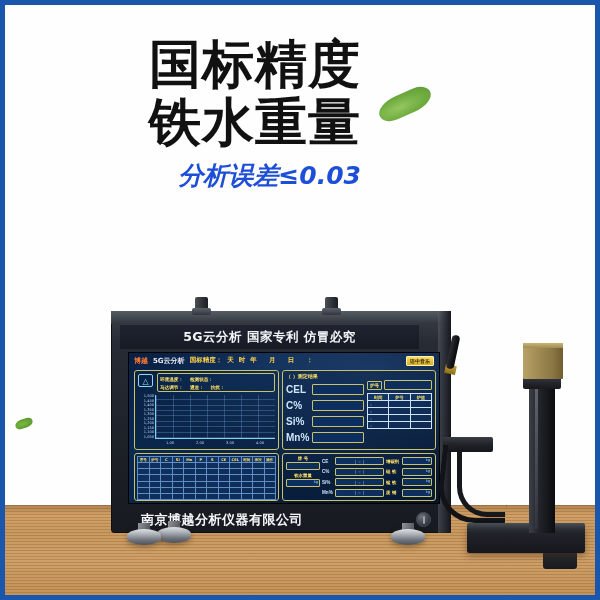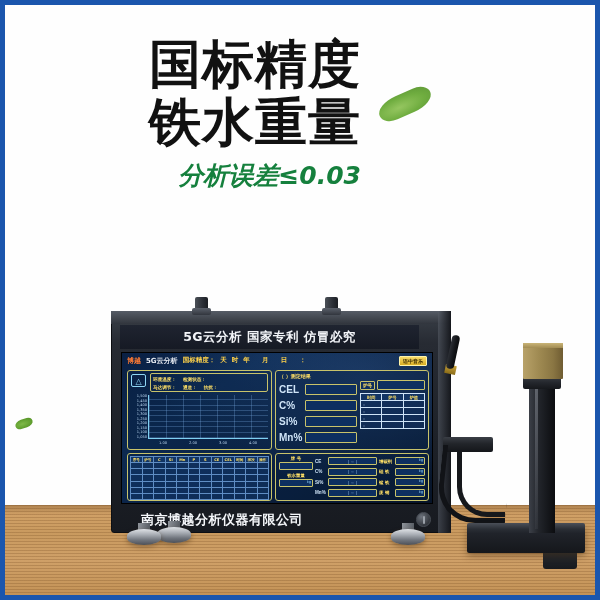--- a/index.html
+++ b/index.html
@@ -46,21 +46,21 @@
     letter-spacing: 1px;
     color: #111111;
     white-space: nowrap;
   }
   .hl-sub {
     margin-top: 8px;
     margin-left: 46px;
     font-size: 25px;
     font-weight: bold;
     font-style: italic;
-    color: #15803d;
+    color: #1d4ed8;
     letter-spacing: 0px;
     white-space: nowrap;
   }
   .leaf {
     position: absolute; left: 372px; top: 88px;
     width: 56px; height: 22px;
     background: radial-gradient(ellipse at 38% 55%, #8cc152 0%, #63a62f 55%, #4e8c24 100%);
     border-radius: 60% 40% 60% 40% / 80% 70% 80% 70%;
     transform: rotate(-24deg);
     opacity: .92;
@@ -110,21 +110,21 @@
     background: linear-gradient(180deg, #1f2430 0%, #161a24 100%);
     display: flex; align-items: center; justify-content: center;
   }
   .banner-text {
     color: #f2f4f8; font-weight: bold; font-size: 12.5px; letter-spacing: .5px;
     white-space: nowrap;
   }
 
   
   .screen {
-    position: absolute; left: 10px; top: 41px; width: 312px; height: 152px;
+    position: absolute; left: 17px; top: 41px; width: 312px; height: 152px;
     background:
       radial-gradient(ellipse at 78% 18%, rgba(80,130,200,.25), rgba(0,0,0,0) 60%),
       linear-gradient(145deg, #0a2044 0%, #0c2950 28%, #0a1f3e 62%, #071428 100%);
     border: 1px solid #000;
     overflow: hidden;
   }
   .scr-head {
     position: absolute; left: 0; top: 0; width: 100%; height: 15px;
     display: flex; align-items: center; gap: 5px;
     padding-left: 5px;

